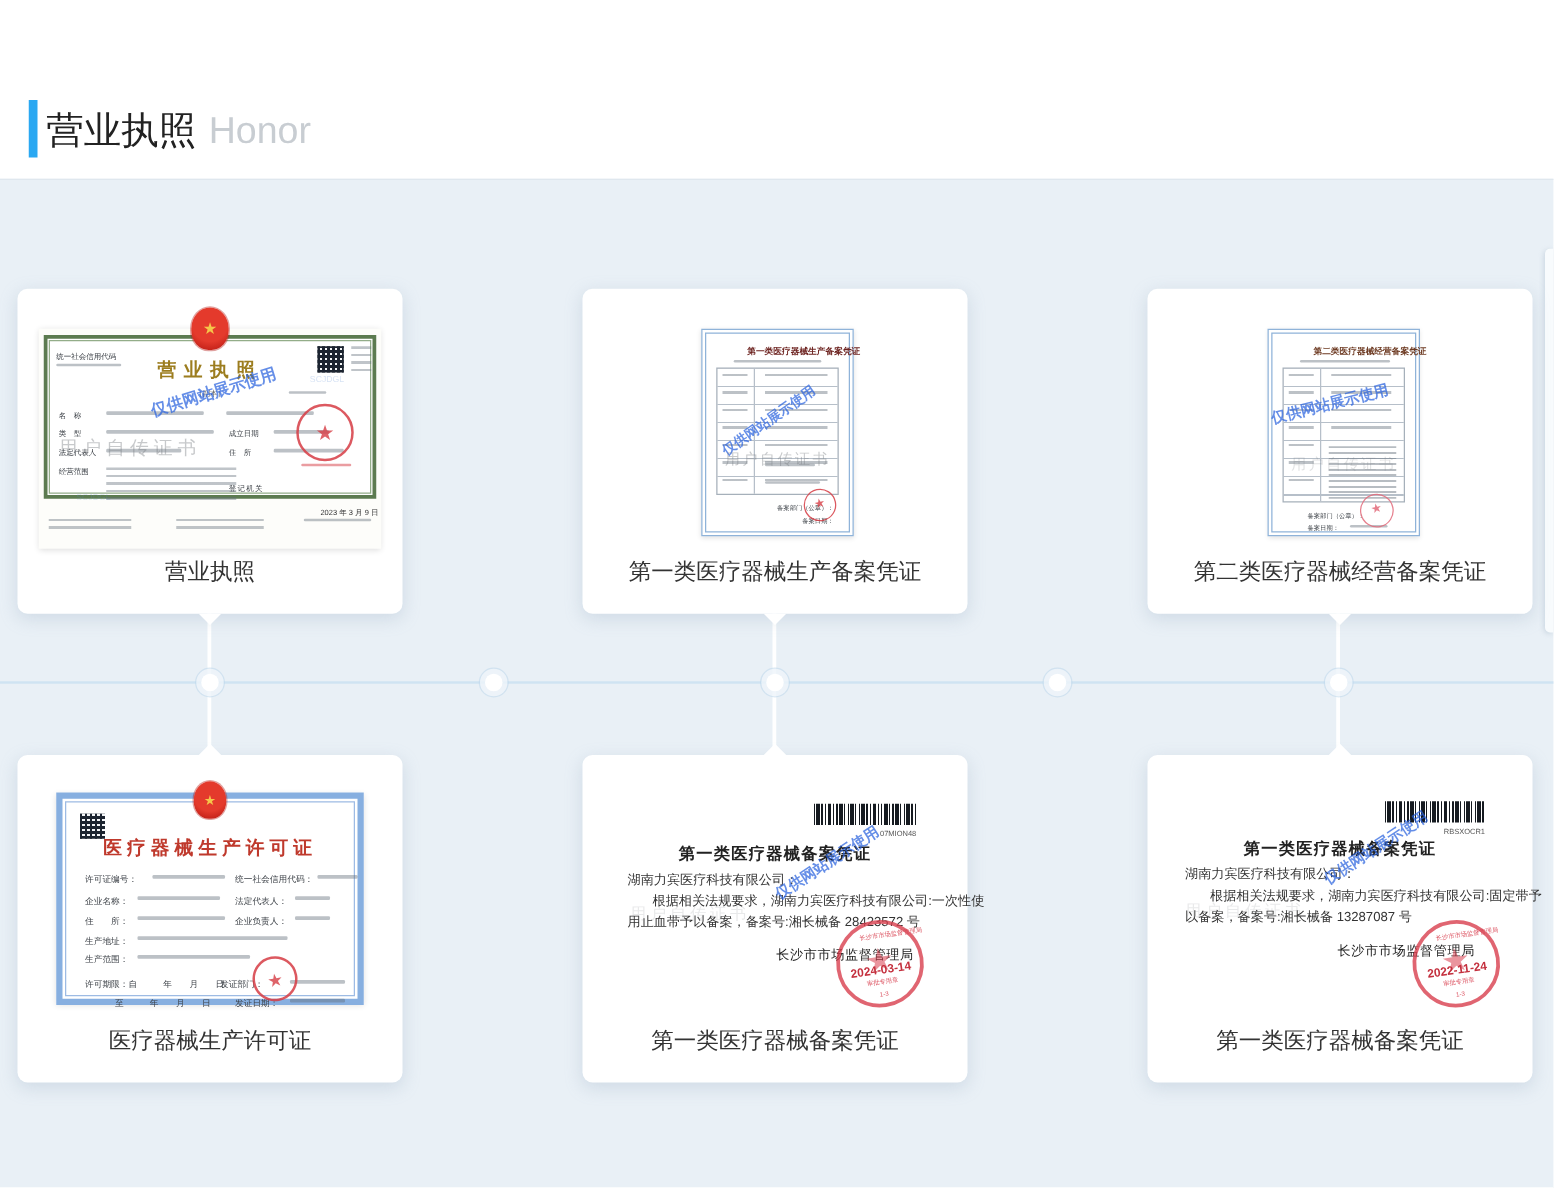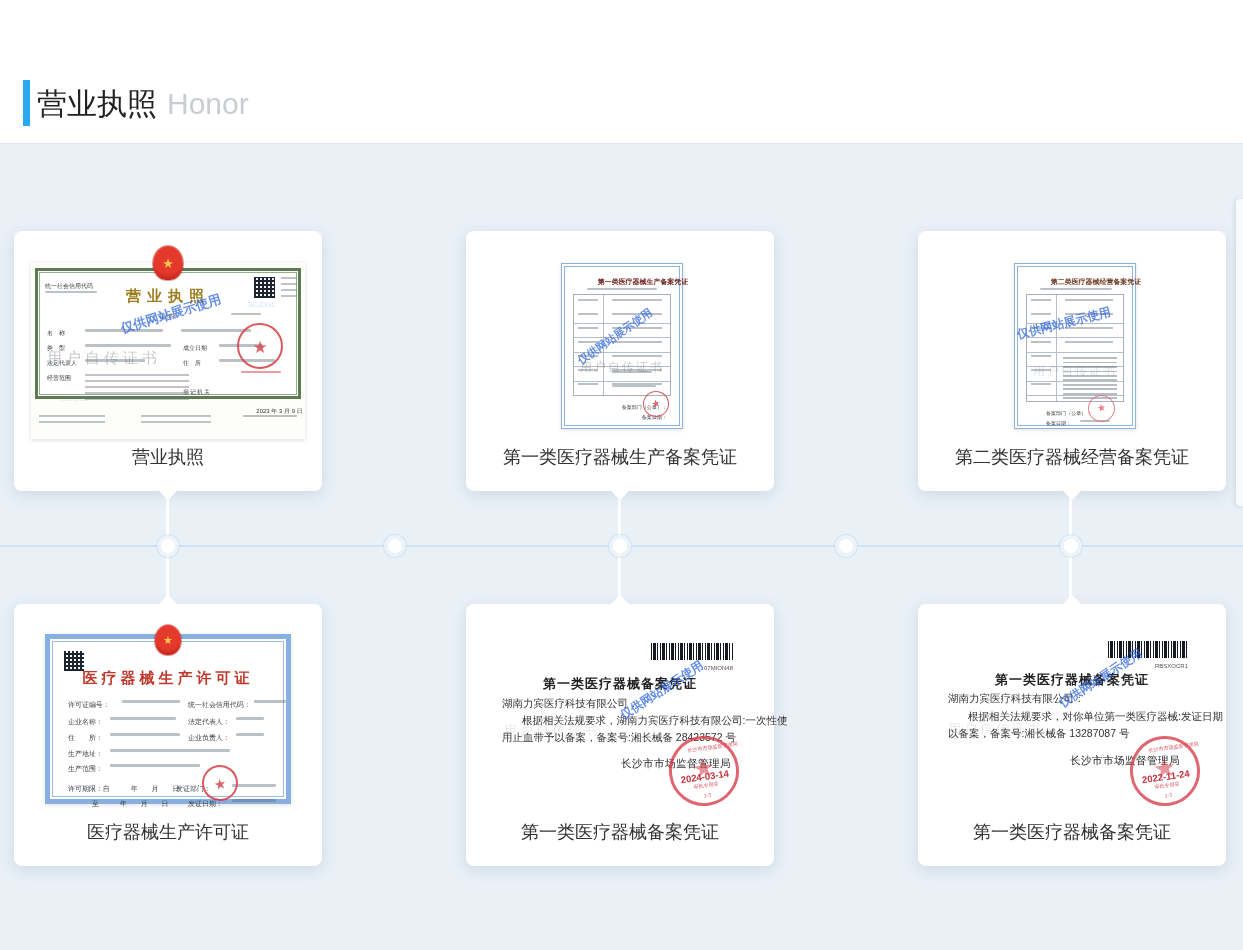--- a/index.html
+++ b/index.html
@@ -294,21 +294,21 @@
       <div class="notch-u"></div>
       <div class="abs" style="left:0;top:0;right:0;bottom:0;">
         <div class="bc" style="left:190px;top:37px;width:80px;height:17px;"></div>
         <div class="abs" style="left:190px;top:55px;width:80px;text-align:right;">
           <span class="sc s5 or" style="color:#555;">RBSXOCR1</span>
         </div>
         <div class="abs ctr" style="top:66px;">
           <span class="doc-title">第一类医疗器械备案凭证</span>
         </div>
         <div class="doc-body" style="left:30px;top:88px;">湖南力宾医疗科技有限公司：</div>
-        <div class="doc-body" style="left:50px;top:106px;">根据相关法规要求，对你单位第一类医疗器械:发证日期</div>
+        <div class="doc-body" style="left:50px;top:106px;">根据相关法规要求，湖南力宾医疗科技有限公司:固定带予</div>
         <div class="doc-body" style="left:30px;top:123px;">以备案，备案号:湘长械备 13287087 号</div>
         <div class="issuer" style="left:152px;top:150px;">长沙市市场监督管理局</div>
         <div class="bigseal" style="left:212px;top:132px;">
           <span class="arc sc s42 oc" style="position:absolute;left:0;right:0;text-align:center;">长沙市市场监督管理局</span>
           <span class="bstar">★</span>
           <span class="sdate">2022-11-24</span>
           <span class="slabel sc s42 oc" style="display:block;">审批专用章</span>
           <span class="sidx sc s42 oc" style="display:block;">1-3</span>
         </div>
         <div class="wmb" style="left:135px;top:66px;font-size:12px;transform:rotate(-33deg);">仅供网站展示使用</div>

